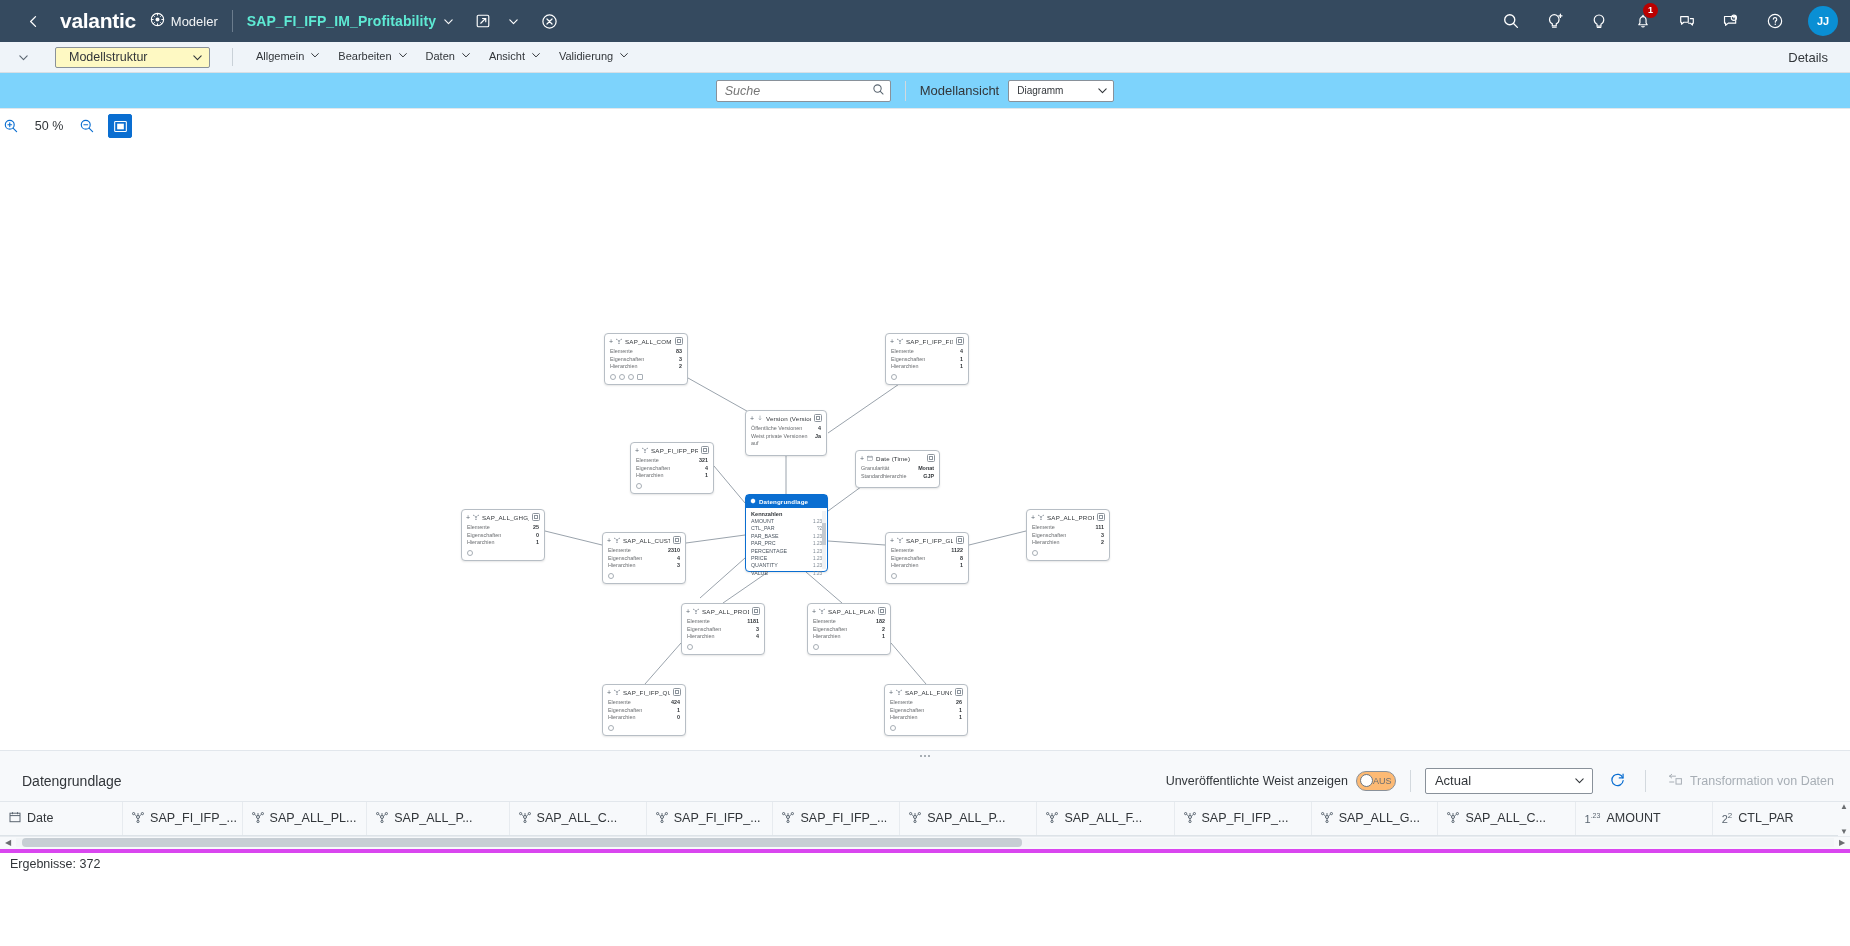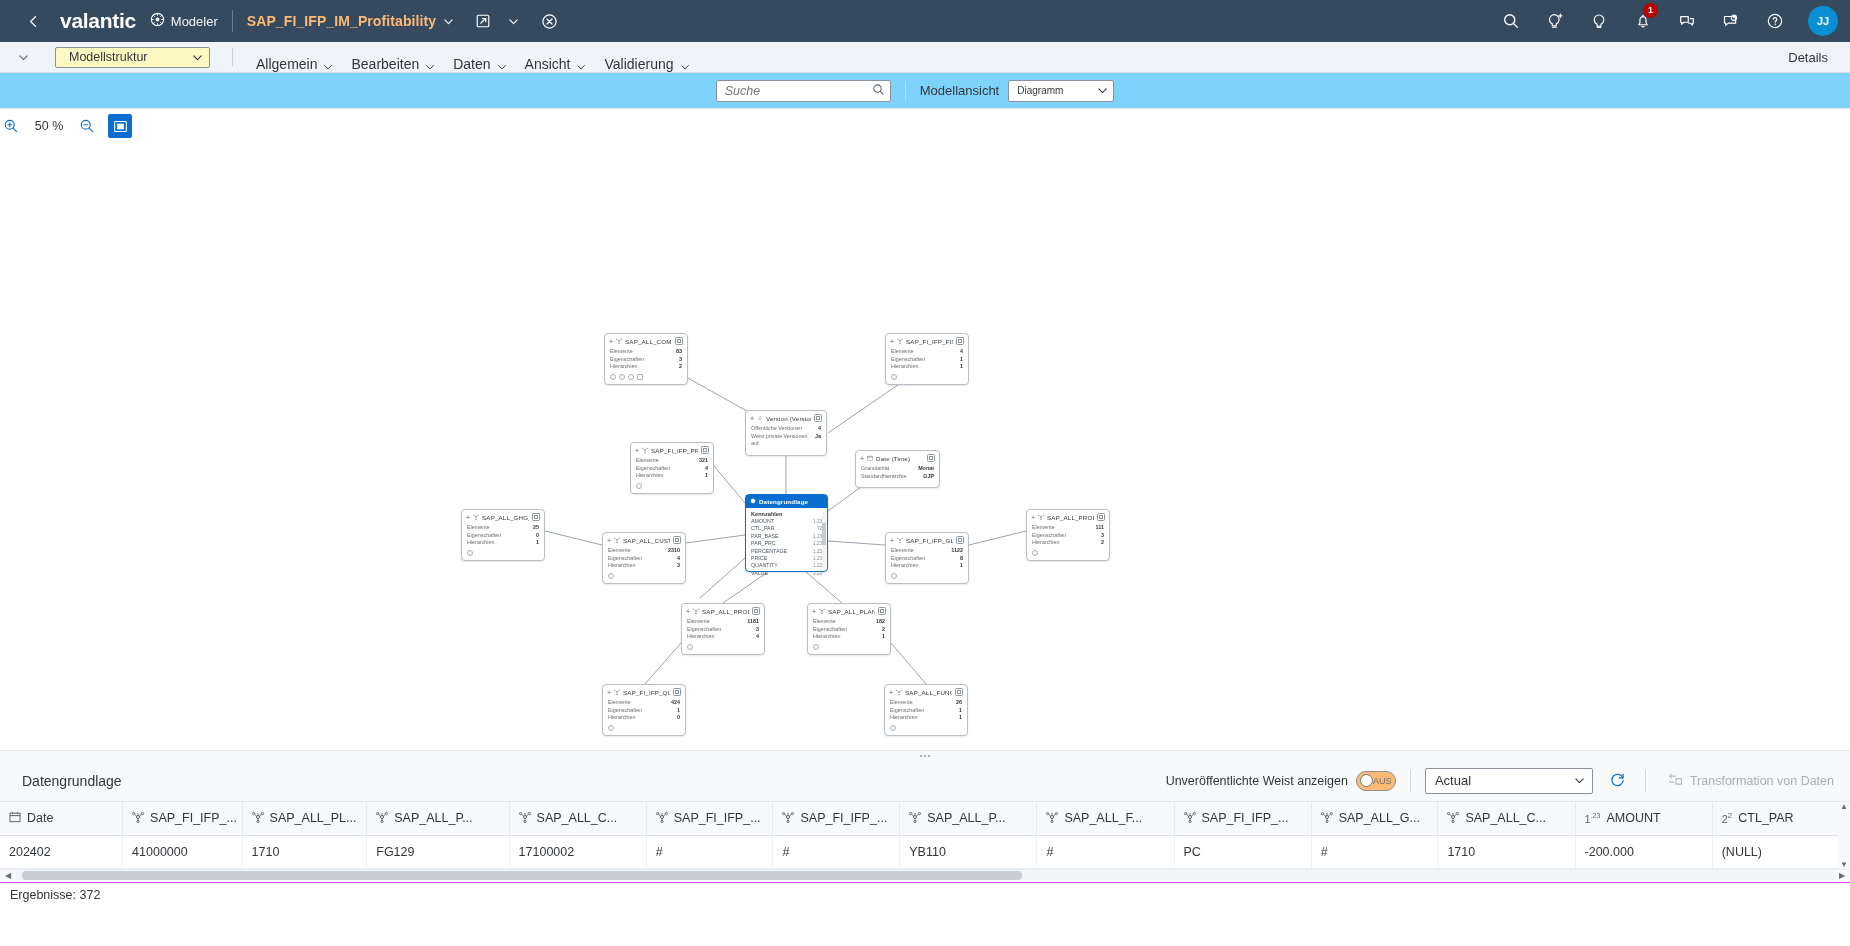--- a/index.html
+++ b/index.html
@@ -30,21 +30,21 @@
   .brand {
     font-size: 21px;
     font-weight: 700;
     letter-spacing: -0.3px;
     margin-left: 14px;
     color:#ffffff;
   }
   .modeler-wrap { display:flex; align-items:center; margin-left:14px; gap:6px; }
   .modeler-label { font-size: 13px; color:#f2f4f6; font-weight: 400;}
   .vline { width:1px; height:22px; background:#6b7c8d; margin:0 14px; }
-  .doc-title { font-size:14px; font-weight:700; color:#fdba74; letter-spacing:.1px;}
+  .doc-title { font-size:14px; font-weight:700; color:#5eead4; letter-spacing:.1px;}
   .chev { margin-left:7px; opacity:.95; cursor:pointer; display:inline-flex; }
   .tb-icon {
     width: 30px; height: 30px;
     display:flex; align-items:center; justify-content:center;
     cursor:pointer;
     position:relative;
   }
   .tb-spacer { flex: 1 1 auto; }
   .tb-right { display:flex; align-items:center; gap:14px; }
   .badge {
@@ -87,23 +87,23 @@
     border-radius:2px;
     display:flex;align-items:center;
     justify-content:space-between;
     padding: 0 6px 0 13px;
     font-size:12.5px;
     margin-left:19px;
     cursor:pointer;
   }
   .menu-sep { width:1px; height:18px; background:#c9d1d8; margin:0 14px 0 22px;}
   .menu-item {
-    font-size:14px; color:#32363a;
-    padding: 0 9px;
-    display:flex;align-items:flex-end;gap:6px;
+    font-size:11px; color:#32363a;
+    padding: 8px 9px;
+    display:flex;align-items:flex-start;gap:6px;
     cursor:pointer; height:100%;
   }
   .details-btn {
     position:absolute; right:22px;
     font-size:13px; color:#32363a; cursor:pointer;
   }
 
   
   .searchrow {
     height: 36px;
@@ -272,21 +272,21 @@
   .hs-track{flex:1 1 auto;height:9px;background:#f2f5f7;position:relative;margin:0 2px;}
   .hs-thumb{position:absolute;left:6px;top:0;height:9px;width:1000px;background:#c7ced4;border-radius:4px;}
 
   .vscroll{
     position:absolute;right:0;top:0;width:12px;bottom:0;background:#f7f9fb;
     display:flex;flex-direction:column;align-items:center;justify-content:space-between;
   }
   .vs-arrow{font-size:8px;color:#6a6d70;}
 
   .footer{
-    height:26px;background:#fff;border-top:1px solid #d946ef;
+    height:26px;background:#fff;border-top:4px solid #d946ef;
     display:flex;align-items:center;padding-left:10px;
     font-size:12.5px;color:#32363a;
   }
 </style>
 </head>
 <body>
 
 <div class="topbar">
   <div class="tb-back">
     <svg width="13" height="13" viewBox="0 0 16 16" fill="none">
@@ -1145,36 +1145,20 @@
             </th>
             <th>
               <div class="th-in">
                 <span class="col-icon" style="font-size:11px;color:#5a6570">2<sup style="font-size:8px">2</sup></span>
                 <span>CTL_PAR</span>
               </div>
             </th>
           </tr>
         </thead>
       <tbody id="grid-body">
-          <tr>
-            <td>202402</td>
-            <td>41000000</td>
-            <td>1710</td>
-            <td>FG129</td>
-            <td>17100002</td>
-            <td>#</td>
-            <td>#</td>
-            <td>YB110</td>
-            <td>#</td>
-            <td>PC</td>
-            <td>#</td>
-            <td>1710</td>
-            <td>-200.000</td>
-            <td>(NULL)</td>
-          </tr>
         </tbody>
     </table>
     <div class="vscroll">
       <span class="vs-arrow">▲</span>
       <span class="vs-arrow">▼</span>
     </div>
   </div>
 
   <div class="hscrollbar">
     <span class="hs-arrow">◀</span>

